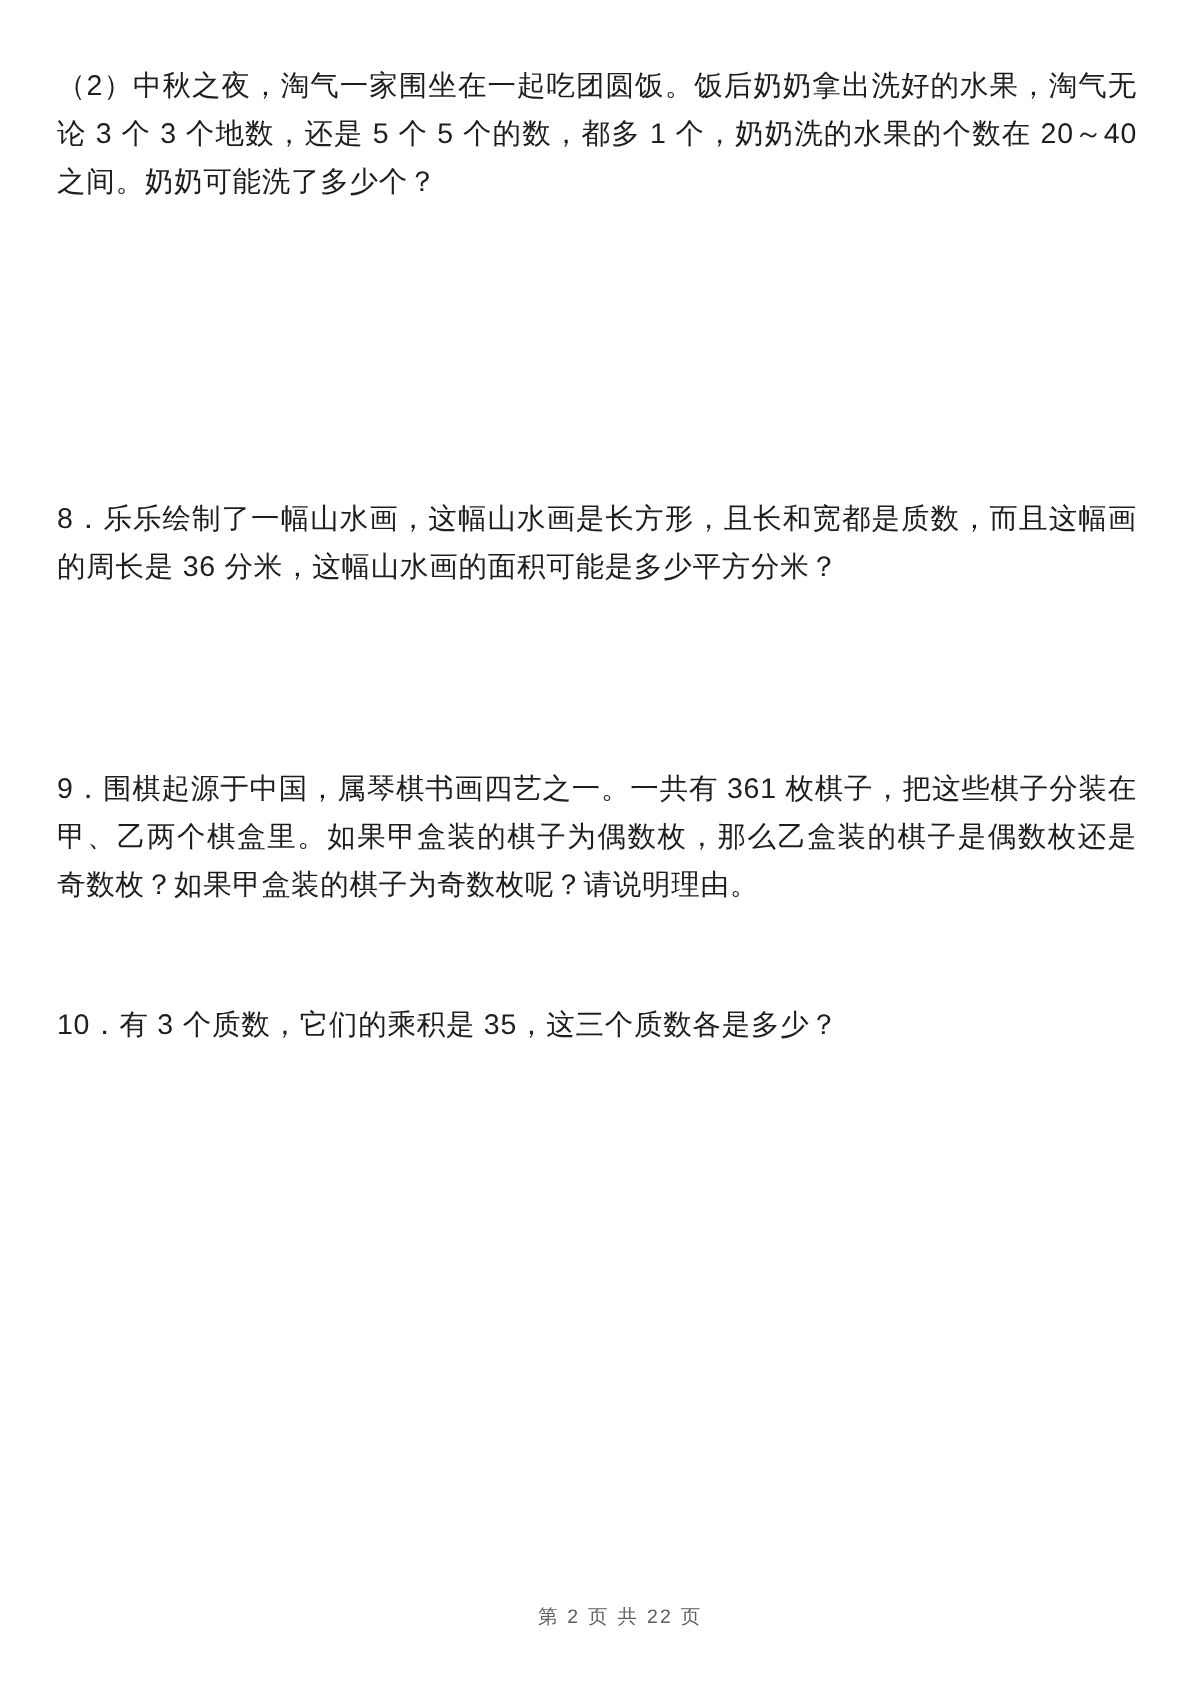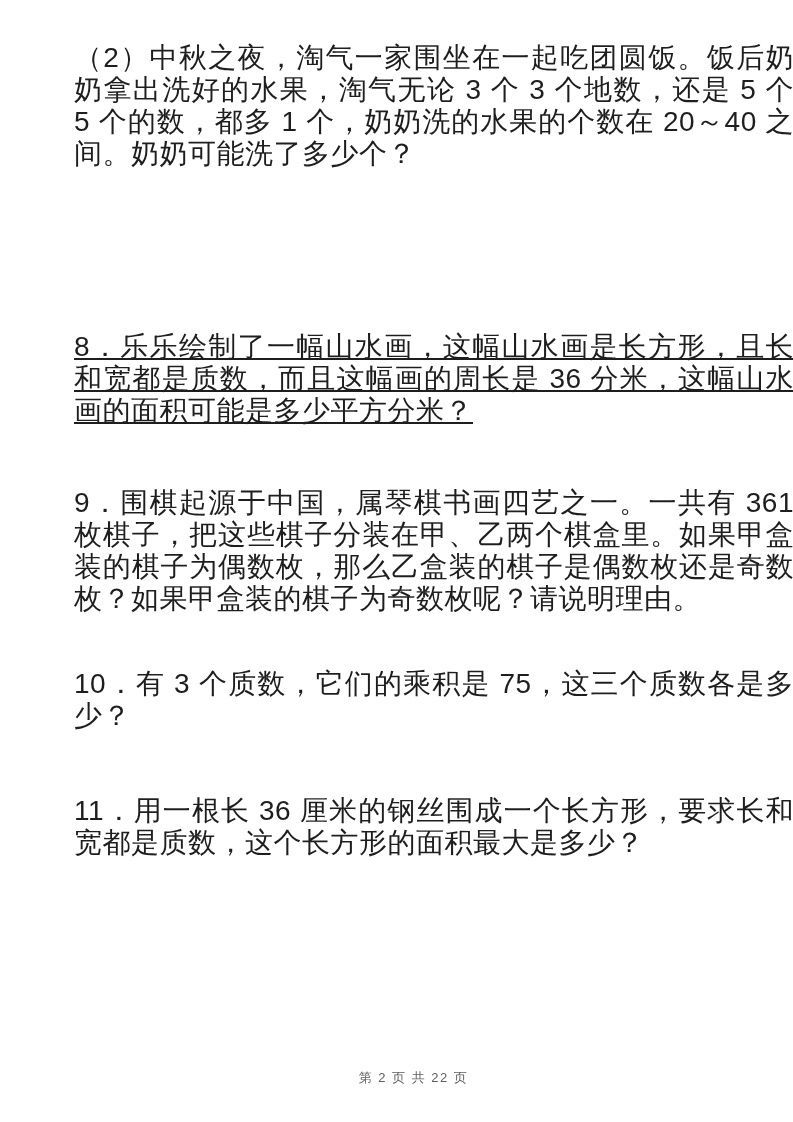--- a/index.html
+++ b/index.html
@@ -12,32 +12,31 @@
     width: 793px;
     height: 1122px;
     background: #ffffff;
     overflow: hidden;
     font-family: "Liberation Sans", "DejaVu Sans", sans-serif;
   }
   .problem {
     position: absolute;
     left: 38px;
     width: 720px;
-    font-size: 28px;
+    font-size: 19px;
     line-height: 32px;
     color: #1e1e1e;
     text-align: justify;
     letter-spacing: 0.5px;
     white-space: pre-wrap;
-    margin-left: 36px;
   }
   .pos-0 { top: 42px;  }
   .pos-1 { top: 201px; }
-  .pos-2 { top: 331px; text-decoration: underline; }
-  .pos-3 { top: 487px; }
+  .pos-2 { top: 331px; }
+  .pos-3 { top: 511px; }
   .pos-4 { top: 668px; }
   .pos-5 { top: 795px; }
   .pos-6 { top: 952px; }
   .footer {
     position: absolute;
     top: 1068px;
     left: 0;
     width: 793px;
     text-align: center;
     font-size: 13px;
@@ -52,20 +51,19 @@
 
 <div class="page">
 
   <div class="problem pos-0">（2）中秋之夜，淘气一家围坐在一起吃团圆饭。饭后奶奶拿出洗好的水果，淘气无论 3 个 3 个地数，还是 5 个 5 个的数，都多 1 个，奶奶洗的水果的个数在 20～40 之间。奶奶可能洗了多少个？</div>
 
 
   <div class="problem pos-2">8．乐乐绘制了一幅山水画，这幅山水画是长方形，且长和宽都是质数，而且这幅画的周长是 36 分米，这幅山水画的面积可能是多少平方分米？</div>
 
   <div class="problem pos-3">9．围棋起源于中国，属琴棋书画四艺之一。一共有 361 枚棋子，把这些棋子分装在甲、乙两个棋盒里。如果甲盒装的棋子为偶数枚，那么乙盒装的棋子是偶数枚还是奇数枚？如果甲盒装的棋子为奇数枚呢？请说明理由。</div>
 
-  <div class="problem pos-4">10．有 3 个质数，它们的乘积是 75，这三个质数各是多少？</div>
+  <div class="problem pos-4">10．有 3 个质数，它们的乘积是 35，这三个质数各是多少？</div>
 
-  <div class="problem pos-5">11．用一根长 36 厘米的钢丝围成一个长方形，要求长和宽都是质数，这个长方形的面积最大是多少？</div>
 
 
   <div class="footer">第 2 页 共 22 页</div>
 
 </div>
 
 </body></html>

